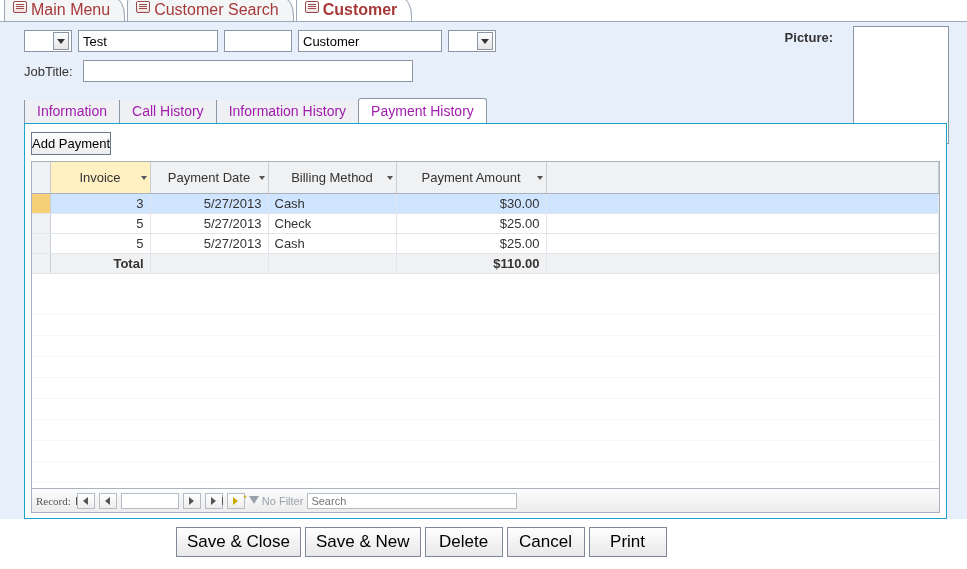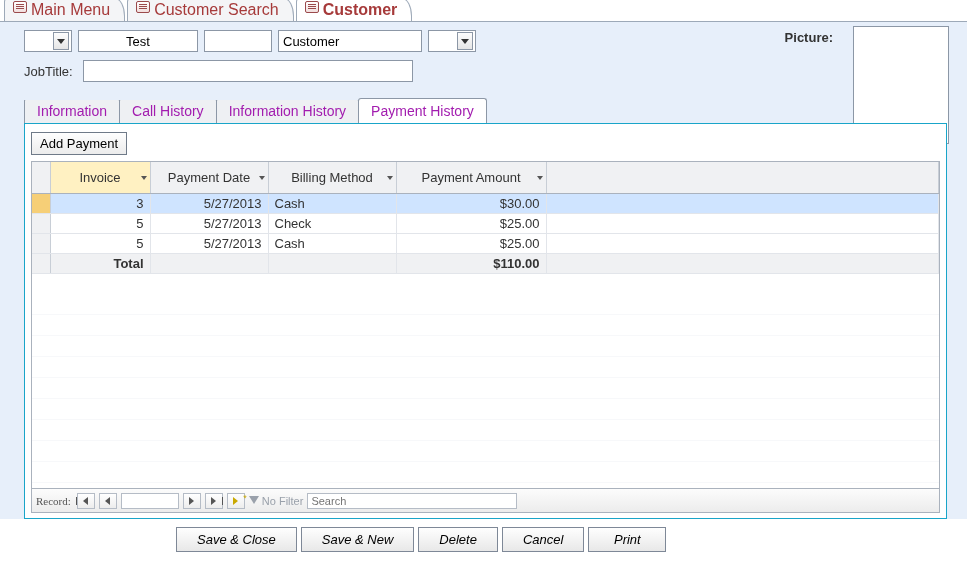--- a/index.html
+++ b/index.html
@@ -81,21 +81,21 @@
   }
   .caret { width:0;height:0;border-left:4px solid transparent;border-right:4px solid transparent;border-top:5px solid #333; }
   .txt {
     height:22px;
     border:1px solid #8c97a6;
     background:#fff;
     padding:0 4px;
     font-size:13px;
     font-family:inherit;
   }
-  .txt.first { width:120px;text-align:center; }
+  .txt.first { width:140px; }
   .txt.mid  { width:68px; }
   .txt.last { width:144px; }
 
   .row2 { margin-top:8px; display:flex; align-items:center; gap:10px; }
   .lbl  { font-size:13px; color:#333; }
   .jobtitle-input { height:22px; border:1px solid #8c97a6; background:#fff; width:330px; }
 
   .picture-label { position:absolute; right:134px; top:8px; font-weight:600; }
   .picture-box { position:absolute; right:18px; top:4px; width:96px; height:118px; border:1px solid #8c97a6; background:#fff; }
 
@@ -121,21 +121,21 @@
     z-index:2;
   }
   .tab-body {
     border:1px solid #19a5c9;
     background:#ffffff;
     padding:8px 6px 0 6px;
     height:396px;
     position:relative;
   }
   .add-btn {
-    padding:3px 8px;
+    padding:3px 0;
     border:1px solid #6f7a88;
     background:linear-gradient(#fefefe,#ececec);
     font-size:13px;
     cursor:pointer;
     font-family:inherit;
   }
 
   
   .grid {
     margin-top:6px;
@@ -216,27 +216,26 @@
   .filter-icon { width:10px;height:10px;border-left:5px solid transparent;border-right:5px solid transparent;border-top:8px solid #9aa1ab; }
   .searchbox { flex:0 0 210px; height:16px; border:1px solid #b5bcc6; background:#fff; padding:0 3px; font-size:11px; color:#888; font-family:inherit; }
 
   
   .bottom-bar {
     display:flex; gap:4px; justify-content:flex-start;
     padding:8px 0 0 176px;
     background:#ffffff;
   }
   .action-btn {
-    min-width:78px; padding:4px 20px;
+    min-width:78px; padding:4px 10px;
     border:1px solid #7e8897;
     background:linear-gradient(#fefefe,#e8e8e8);
-    font-size:13px;
+    font-size:17px;
     cursor:pointer;
     font-family:inherit;
-    font-style:italic;
   }
 </style>
 </head>
 <body>
 
 <div class="doc-tabs">
   <div class="doc-tab">
     <span class="doc-tab-icon"></span>
     <span>Main Menu</span>
   </div>

